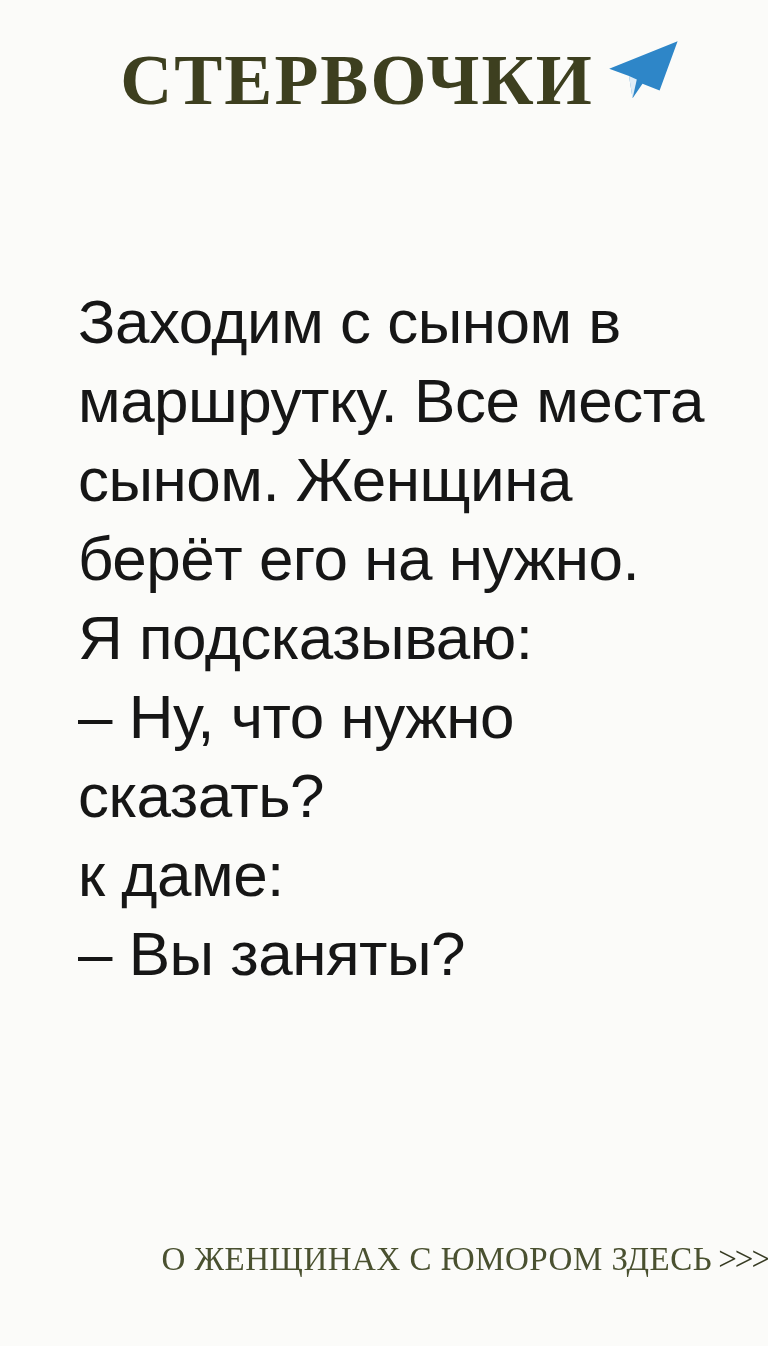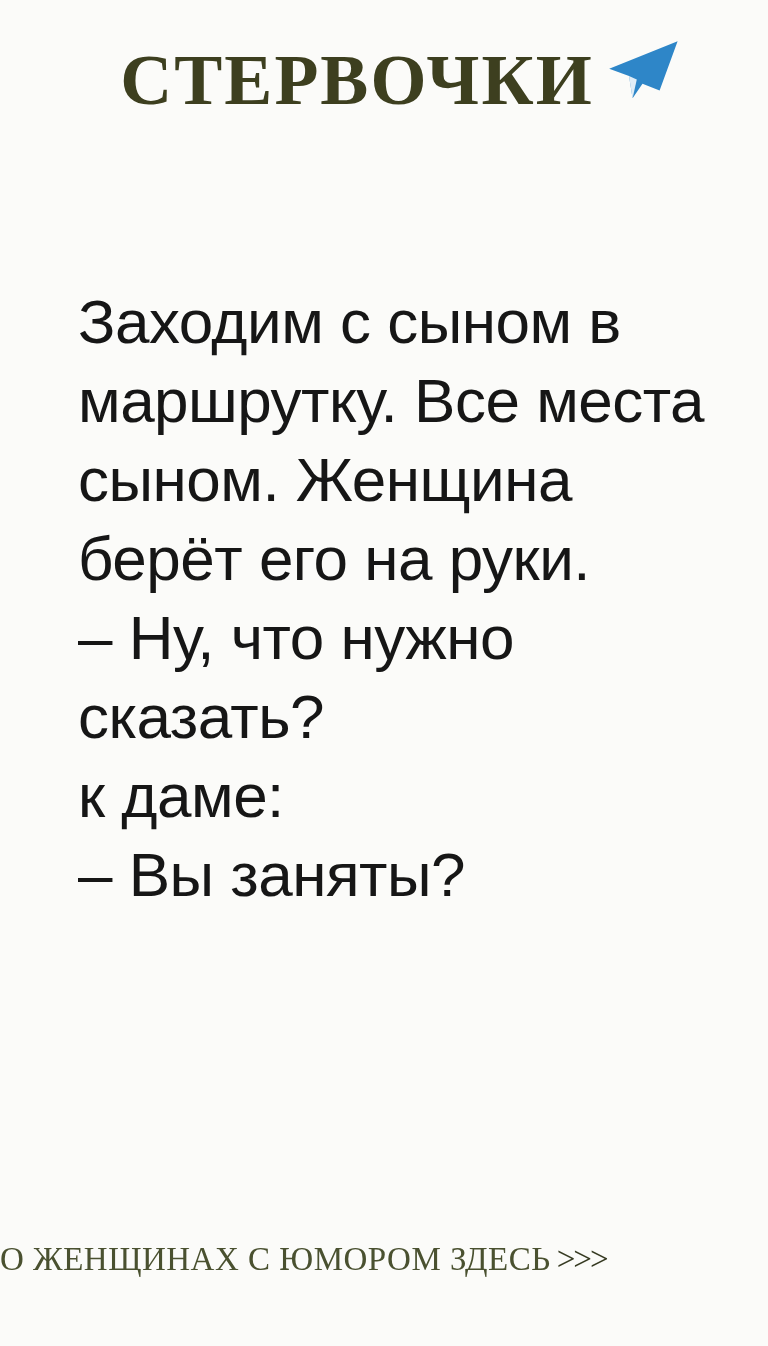--- a/index.html
+++ b/index.html
@@ -53,21 +53,21 @@
     line-height:79px;
     letter-spacing:-0.5px;
     color:var(--body-text);
   }
   .joke-line{white-space:nowrap;}
   .footer{
     position:absolute;
     top:1238px;
     left:0;
     width:100%;
-    text-align:left;
+    text-align:right;
     font-family:"Liberation Serif", serif;
     font-size:33px;
     line-height:1.3;
     color:var(--footer);
     letter-spacing:0.5px;
     white-space:nowrap;
   }
   .footer .arrows{
     color:var(--footer-arrows);
     letter-spacing:-2px;
@@ -84,21 +84,22 @@
     <svg class="tg-icon" viewBox="0 0 24 22" aria-hidden="true">
       <path d="M23.2 0.4 L0.4 9.6 L7.0 12.0 L8.2 19.4 L11.5 14.6 L17.2 16.8 Z" fill="var(--telegram-blue)"></path>
       <path d="M7.0 12.0 L8.2 19.4 L9.6 13.2 Z" fill="#ffffff" opacity="0.85"></path>
     </svg>
   </div>
 
   <div class="joke-text">
     <div class="joke-line">Заходим с сыном в</div>
     <div class="joke-line">маршрутку. Все места</div>
     <div class="joke-line">сыном. Женщина</div>
-    <div class="joke-line">берёт его на руки.</div>
+    <div class="joke-line">берёт его на нужно.</div>
+    <div class="joke-line">Я подсказываю:</div>
     <div class="joke-line">– Ну, что нужно</div>
     <div class="joke-line">сказать?</div>
     <div class="joke-line">к даме:</div>
     <div class="joke-line">– Вы заняты?</div>
   </div>
 
   <div class="footer">
     <span>О ЖЕНЩИНАХ С ЮМОРОМ ЗДЕСЬ</span><span class="arrows">&gt;&gt;&gt;</span>
   </div>
 

